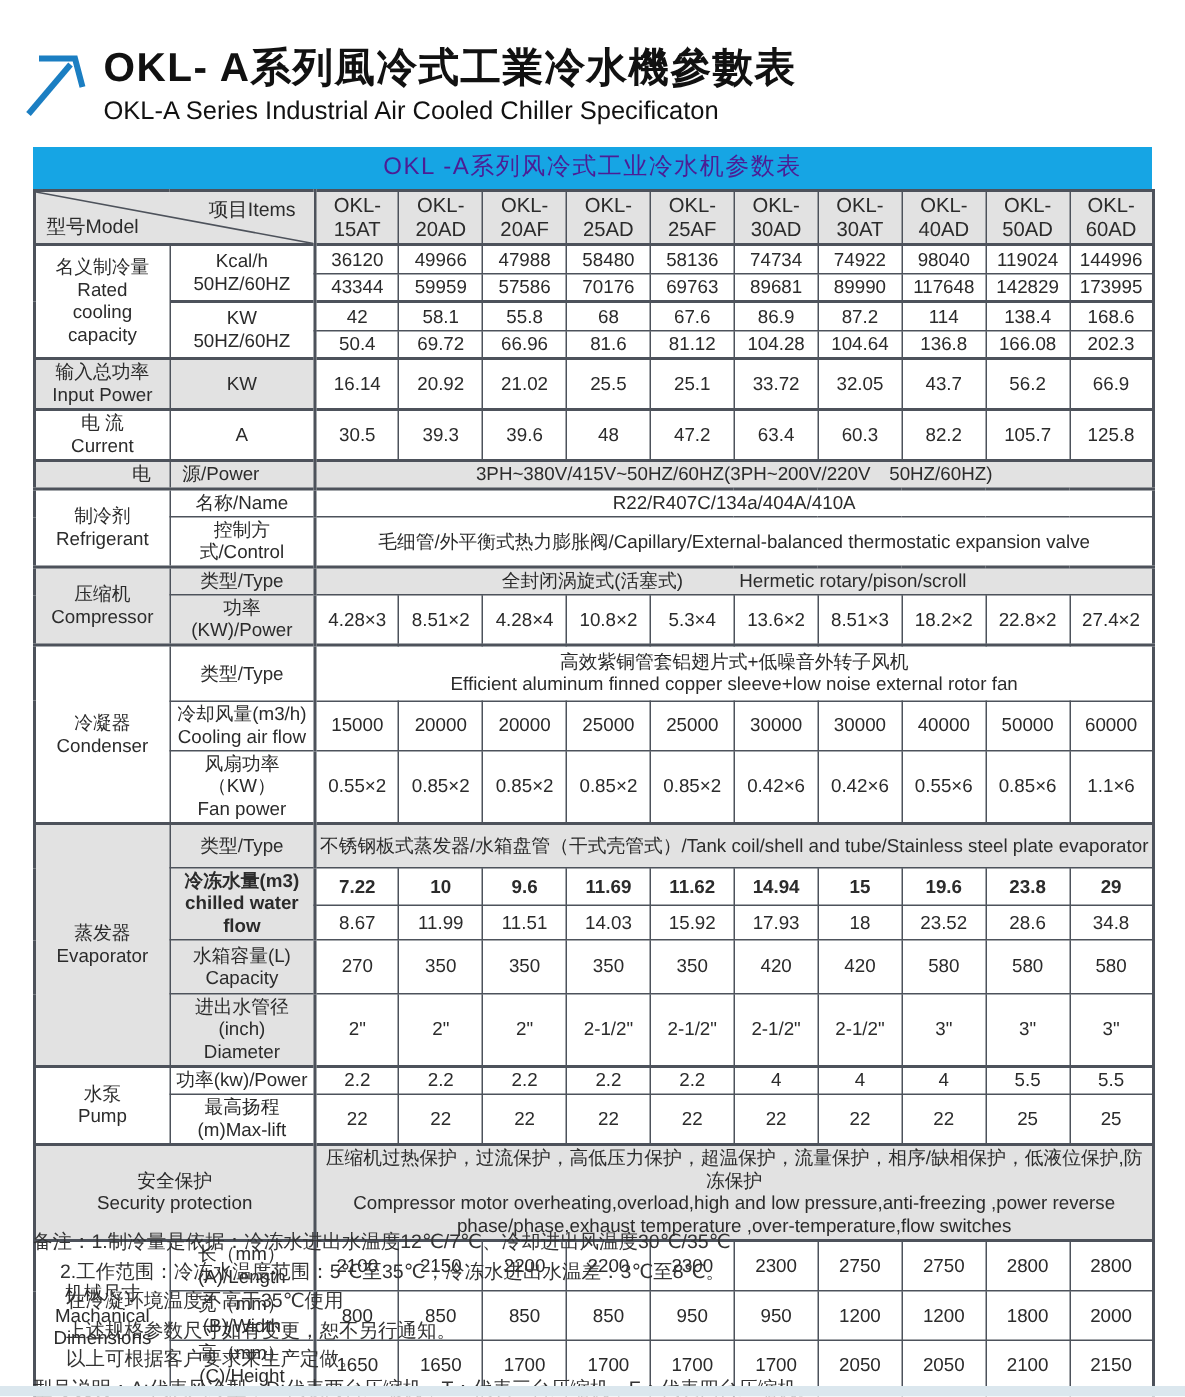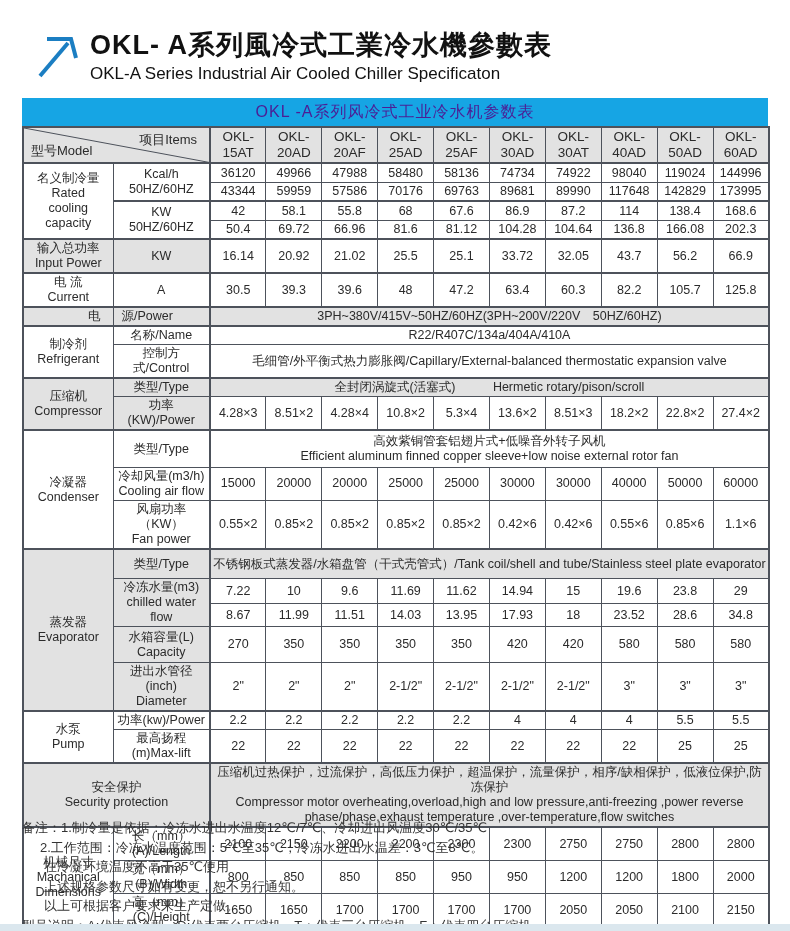--- a/index.html
+++ b/index.html
@@ -1,21 +1,21 @@
 <!DOCTYPE html>
 <html style="--banner_blue: #16a5e4; --cell_gray: #e2e2e2; --border: #4d525b; --bottom_strip: #dbe7ee; --arrow_blue: #1b7ec2;"><head>
 <meta charset="utf-8">
 <style>
   * { margin:0; padding:0; box-sizing:border-box; }
   html,body { background:#ffffff; }
   body { font-family:"Liberation Sans","DejaVu Sans",sans-serif; color:#2b2b2b; }
   .page { position:relative; width:790px; height:931px; background:#fff; overflow:hidden; }
 
   
-  .hdr { position:absolute; left:32px; top:28px; display:flex; align-items:flex-end; }
+  .hdr { position:absolute; left:11px; top:28px; display:flex; align-items:flex-end; }
   .arrow-wrap { width:50px; height:56px; margin-right:8px; }
   .titles h1 { font-size:27px; font-weight:700; letter-spacing:1px; color:#111; line-height:32px; }
   .titles h2 { font-size:17px; font-weight:400; color:#111; margin-top:3px; }
 
   
   .banner { position:absolute; left:22px; top:98px; width:746px; height:28px;
             background:var(--banner_blue,#16a5e4); color:#4c1d95; text-align:center;
             font-size:16px; line-height:28px; letter-spacing:1px; }
 
   
@@ -250,40 +250,40 @@
           <td class="val">0.55×6</td>
           <td class="val">0.85×6</td>
           <td class="val">1.1×6</td>
         </tr>
         <tr class="thick" style="height: 30px;">
           <td class="glabel g" rowspan="5">蒸发器
 Evaporator</td>
           <td class="sub g bR">类型/Type</td>
           <td class="span g" colspan="10">不锈钢板式蒸发器/水箱盘管（干式壳管式）/Tank coil/shell and tube/Stainless steel plate evaporator</td>
         </tr>
-        <tr style="height: 19px;">
+        <tr style="height: 19px; font-weight: bold;">
           <td class="sub g bR" rowspan="2">冷冻水量(m3)
 chilled water flow</td>
           <td class="val">7.22</td>
           <td class="val">10</td>
           <td class="val">9.6</td>
           <td class="val">11.69</td>
           <td class="val">11.62</td>
           <td class="val">14.94</td>
           <td class="val">15</td>
           <td class="val">19.6</td>
           <td class="val">23.8</td>
           <td class="val">29</td>
         </tr>
         <tr style="height: 18px; margin-top: 20px;">
           <td class="val">8.67</td>
           <td class="val">11.99</td>
           <td class="val">11.51</td>
           <td class="val">14.03</td>
-          <td class="val">13.95</td>
+          <td class="val">15.92</td>
           <td class="val">17.93</td>
           <td class="val">18</td>
           <td class="val">23.52</td>
           <td class="val">28.6</td>
           <td class="val">34.8</td>
         </tr>
         <tr style="height: 36px;">
           <td class="sub g bR">水箱容量(L)
 Capacity</td>
           <td class="val">270</td>

